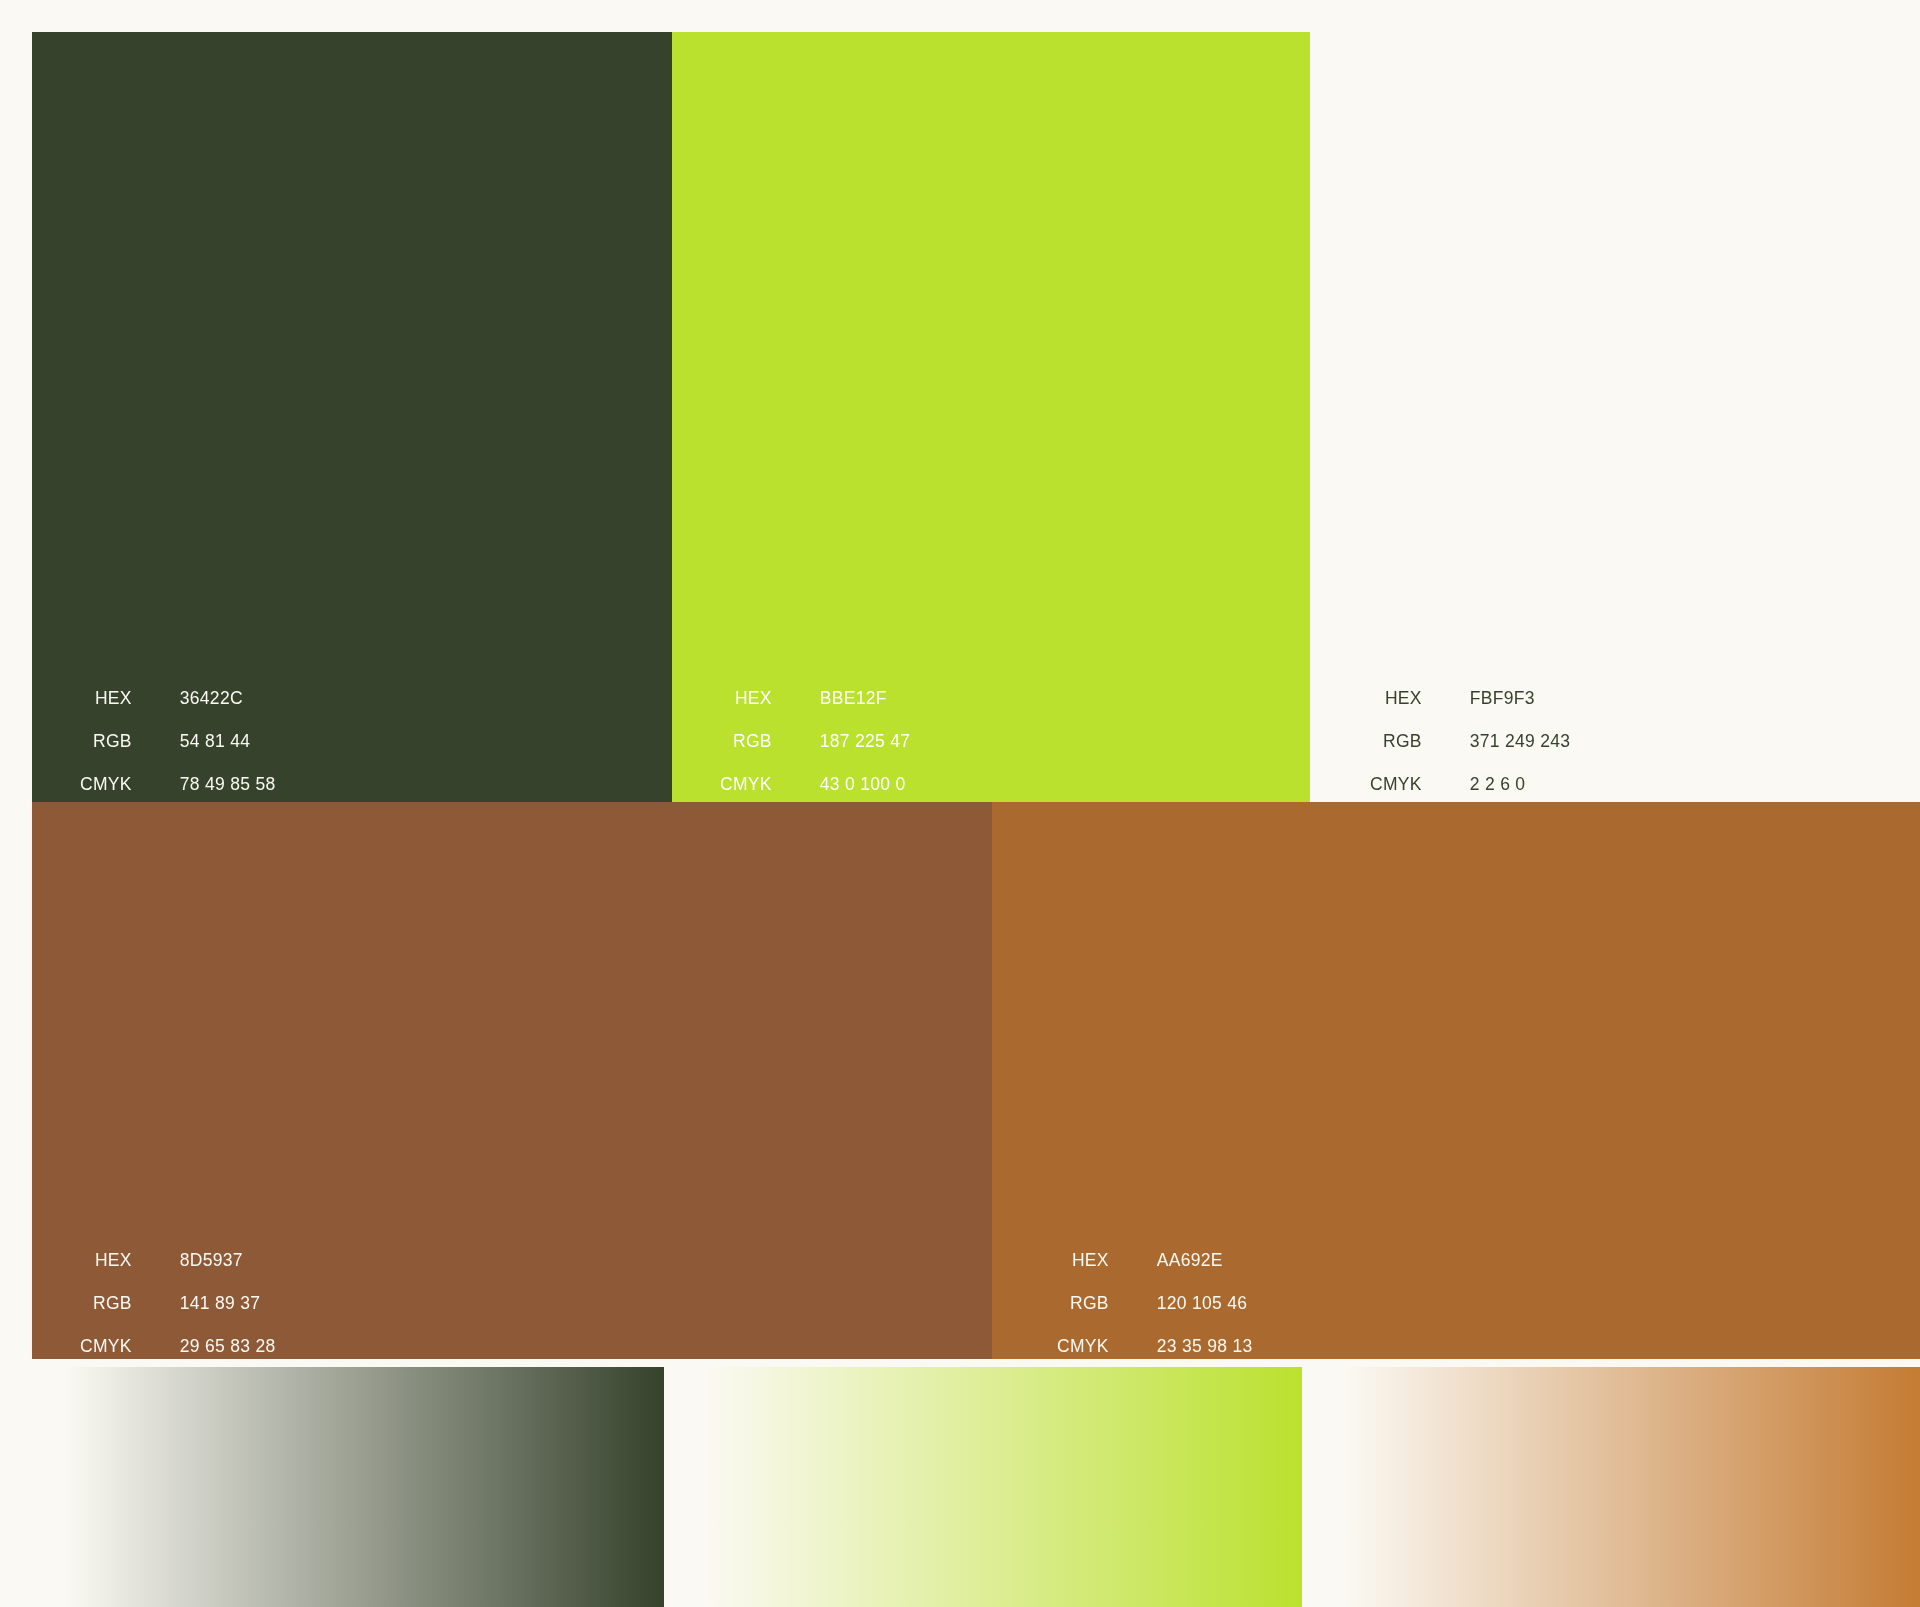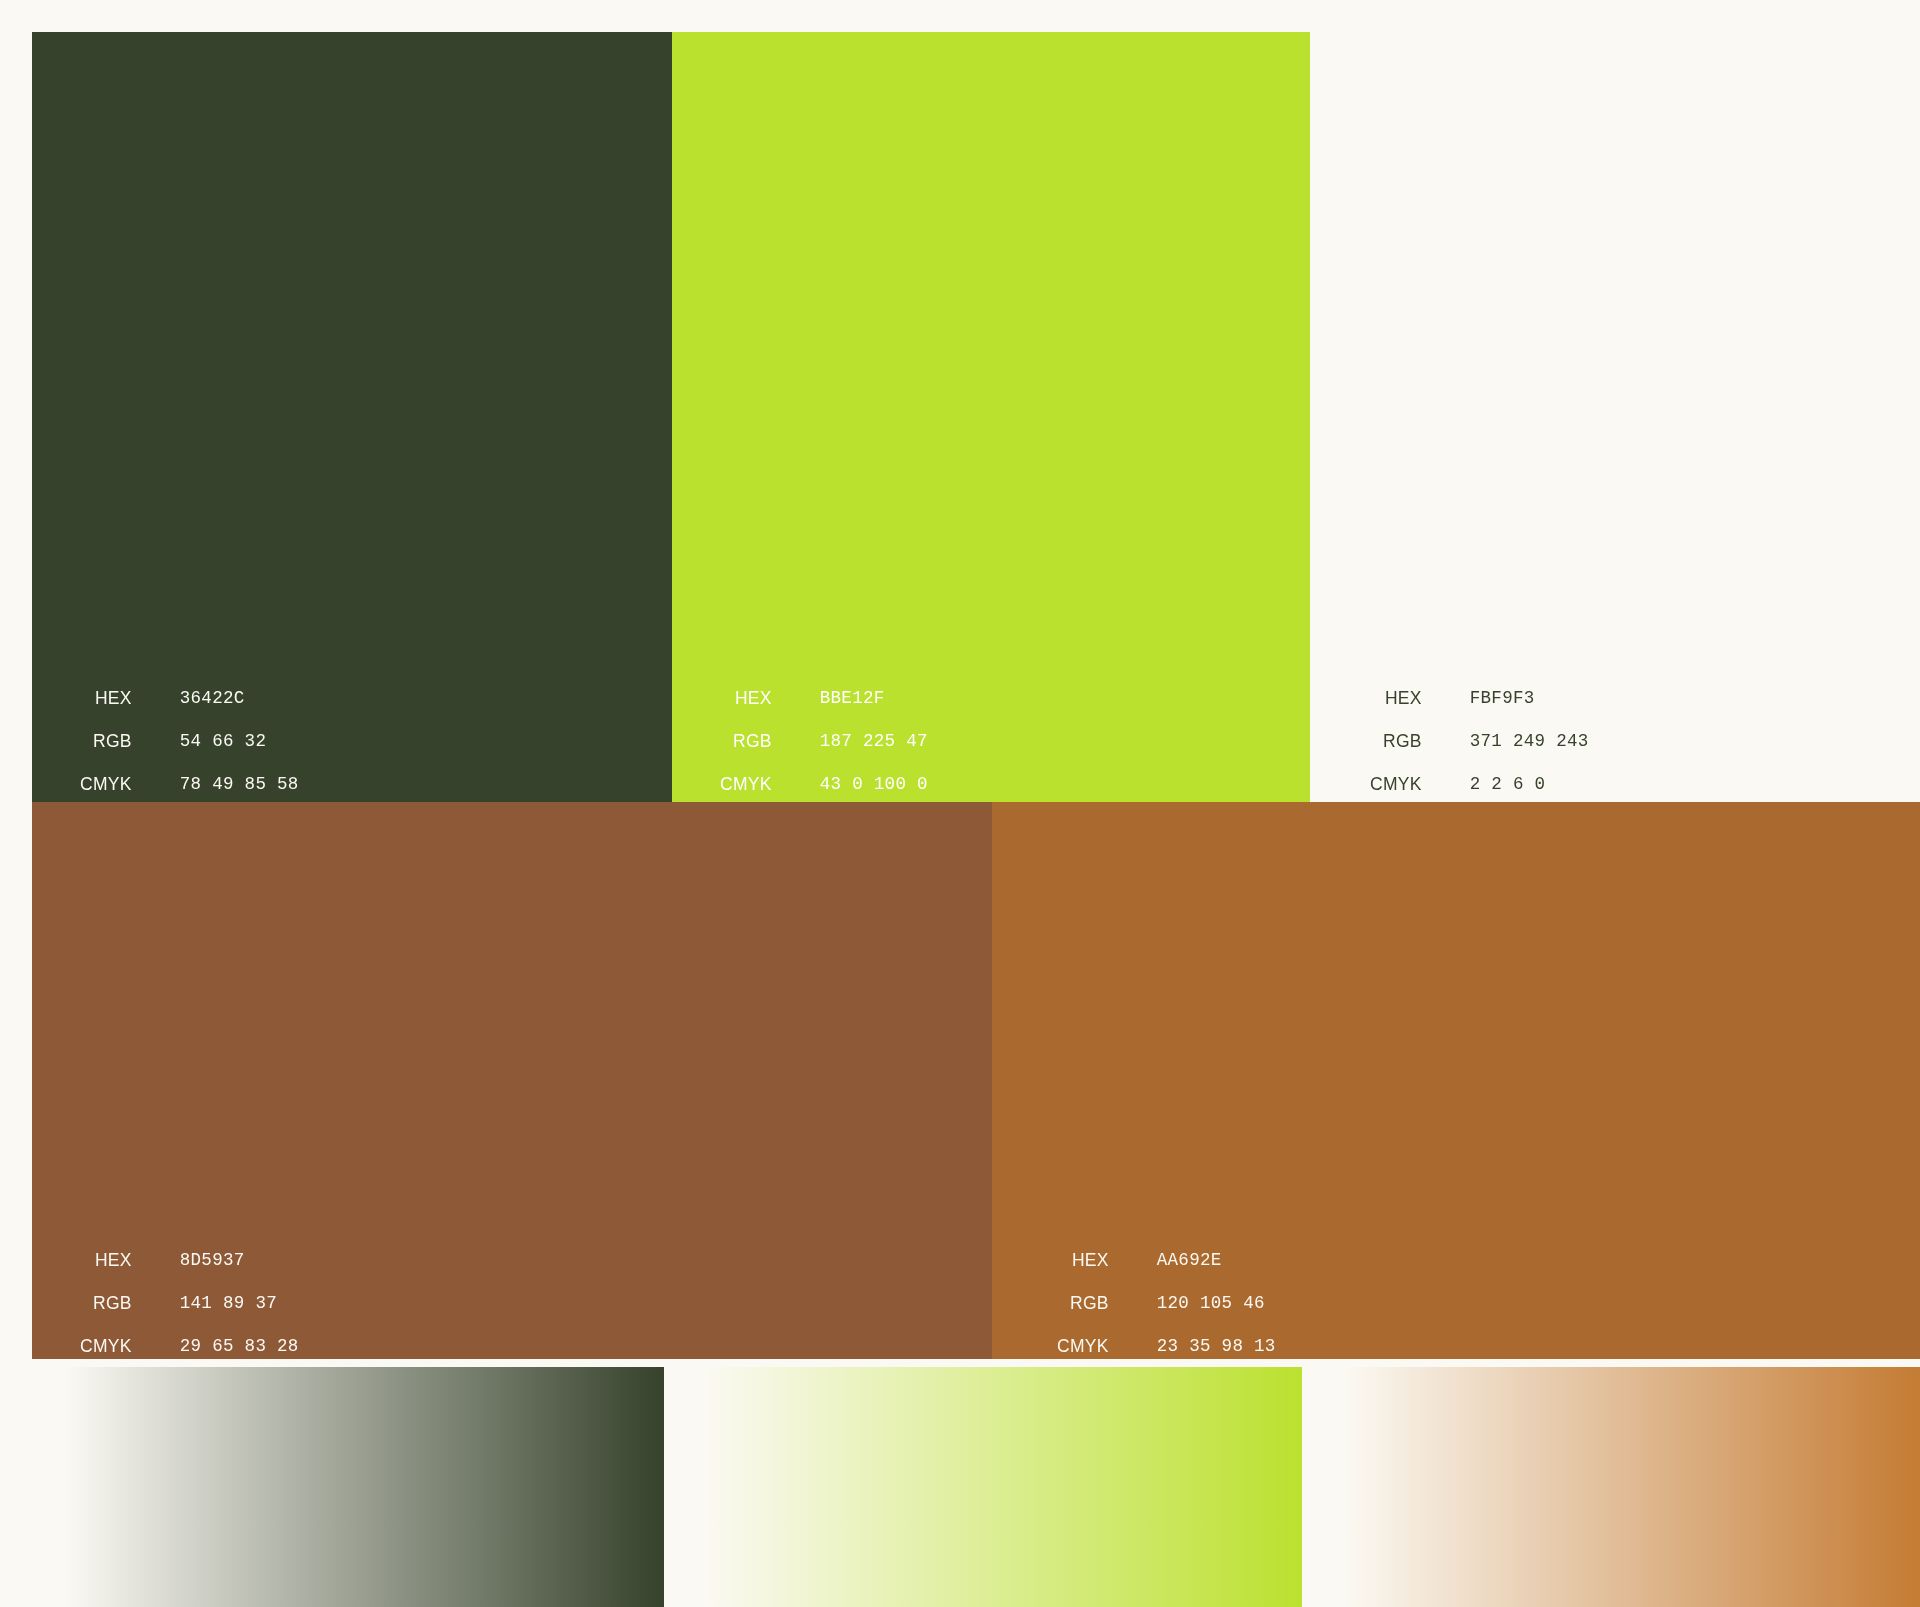--- a/index.html
+++ b/index.html
@@ -38,21 +38,20 @@
     white-space: nowrap;
     font-weight: 500;
   }
 
   .spec .k {
     text-align: right;
   }
 
   .spec .v {
     text-align: left;
-    font-family: Liberation Mono, monospace;
   }
 
   
   #gradient-strip {
     position: absolute;
     left: 0;
     top: 1327px;
     width: 1920px;
     height: 280px;
     display: flex;
@@ -64,21 +63,21 @@
 </style>
 </head>
 <body>
 
 <div id="palette-board">
     <div class="swatch" style="left: 0px; top: 0px; width: 640px; height: 770px; background: rgb(54, 66, 44);"></div>
     <div class="spec" style="left: 40px; top: 645px; color: rgb(251, 249, 243);">
       <span class="k">HEX</span>
       <span class="v">36422C</span>
       <span class="k">RGB</span>
-      <span class="v">54 66 32</span>
+      <span class="v">54 81 44</span>
       <span class="k">CMYK</span>
       <span class="v">78 49 85 58</span>
     </div>
     <div class="swatch" style="left: 640px; top: 0px; width: 638px; height: 770px; background: rgb(187, 225, 47);"></div>
     <div class="spec" style="left: 680px; top: 645px; color: rgb(255, 255, 255);">
       <span class="k">HEX</span>
       <span class="v">BBE12F</span>
       <span class="k">RGB</span>
       <span class="v">187 225 47</span>
       <span class="k">CMYK</span>

